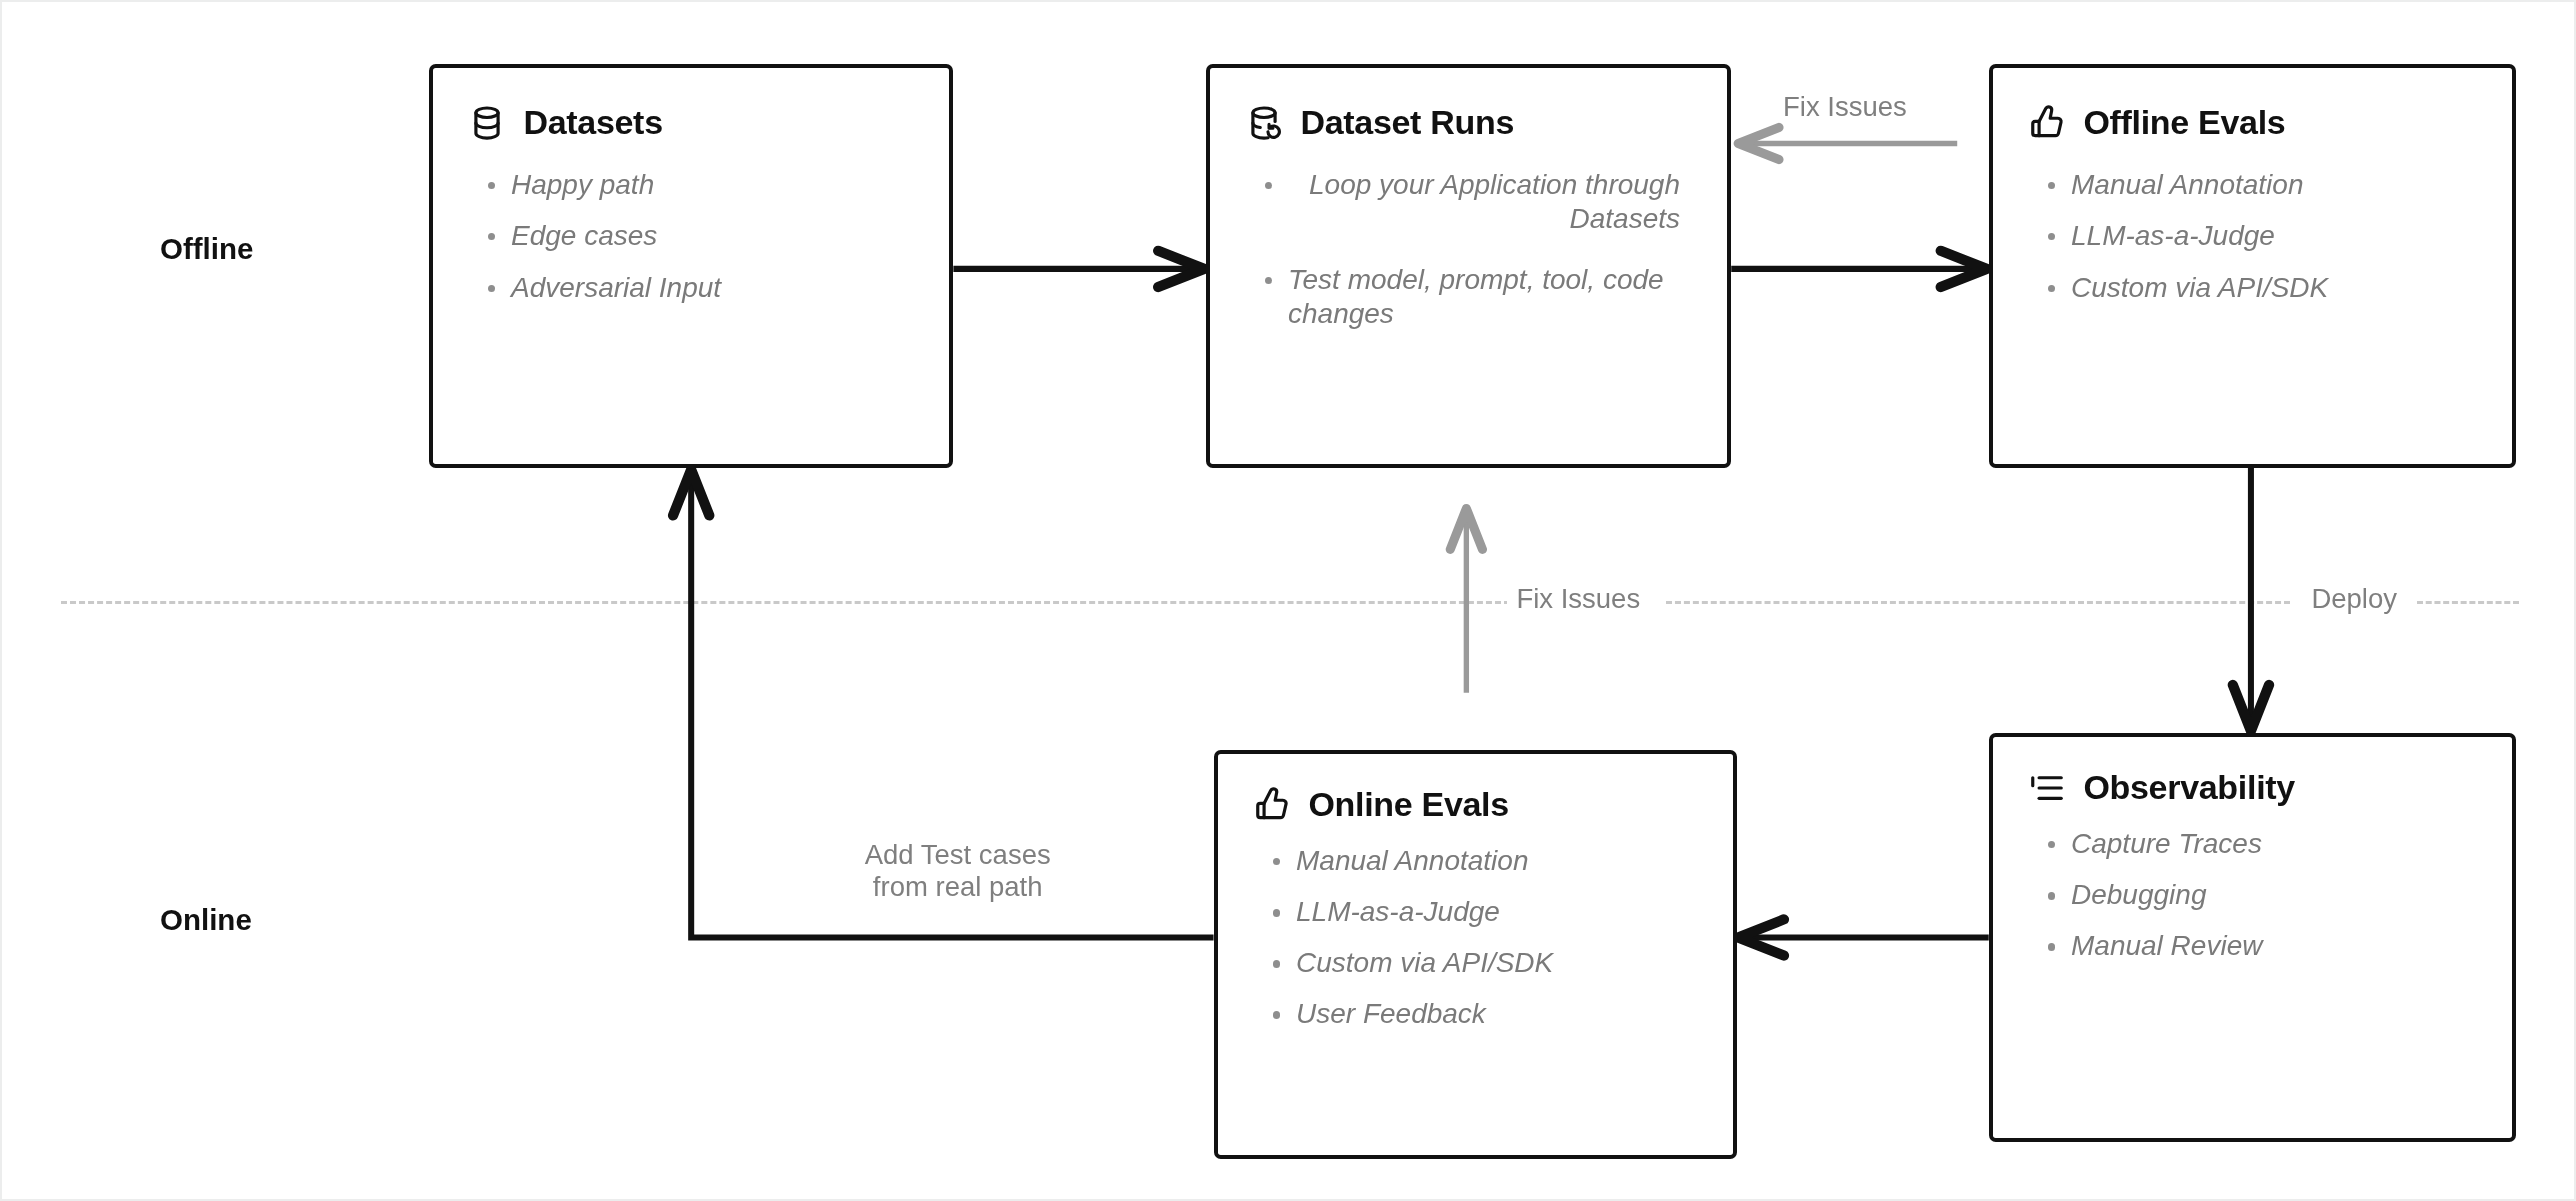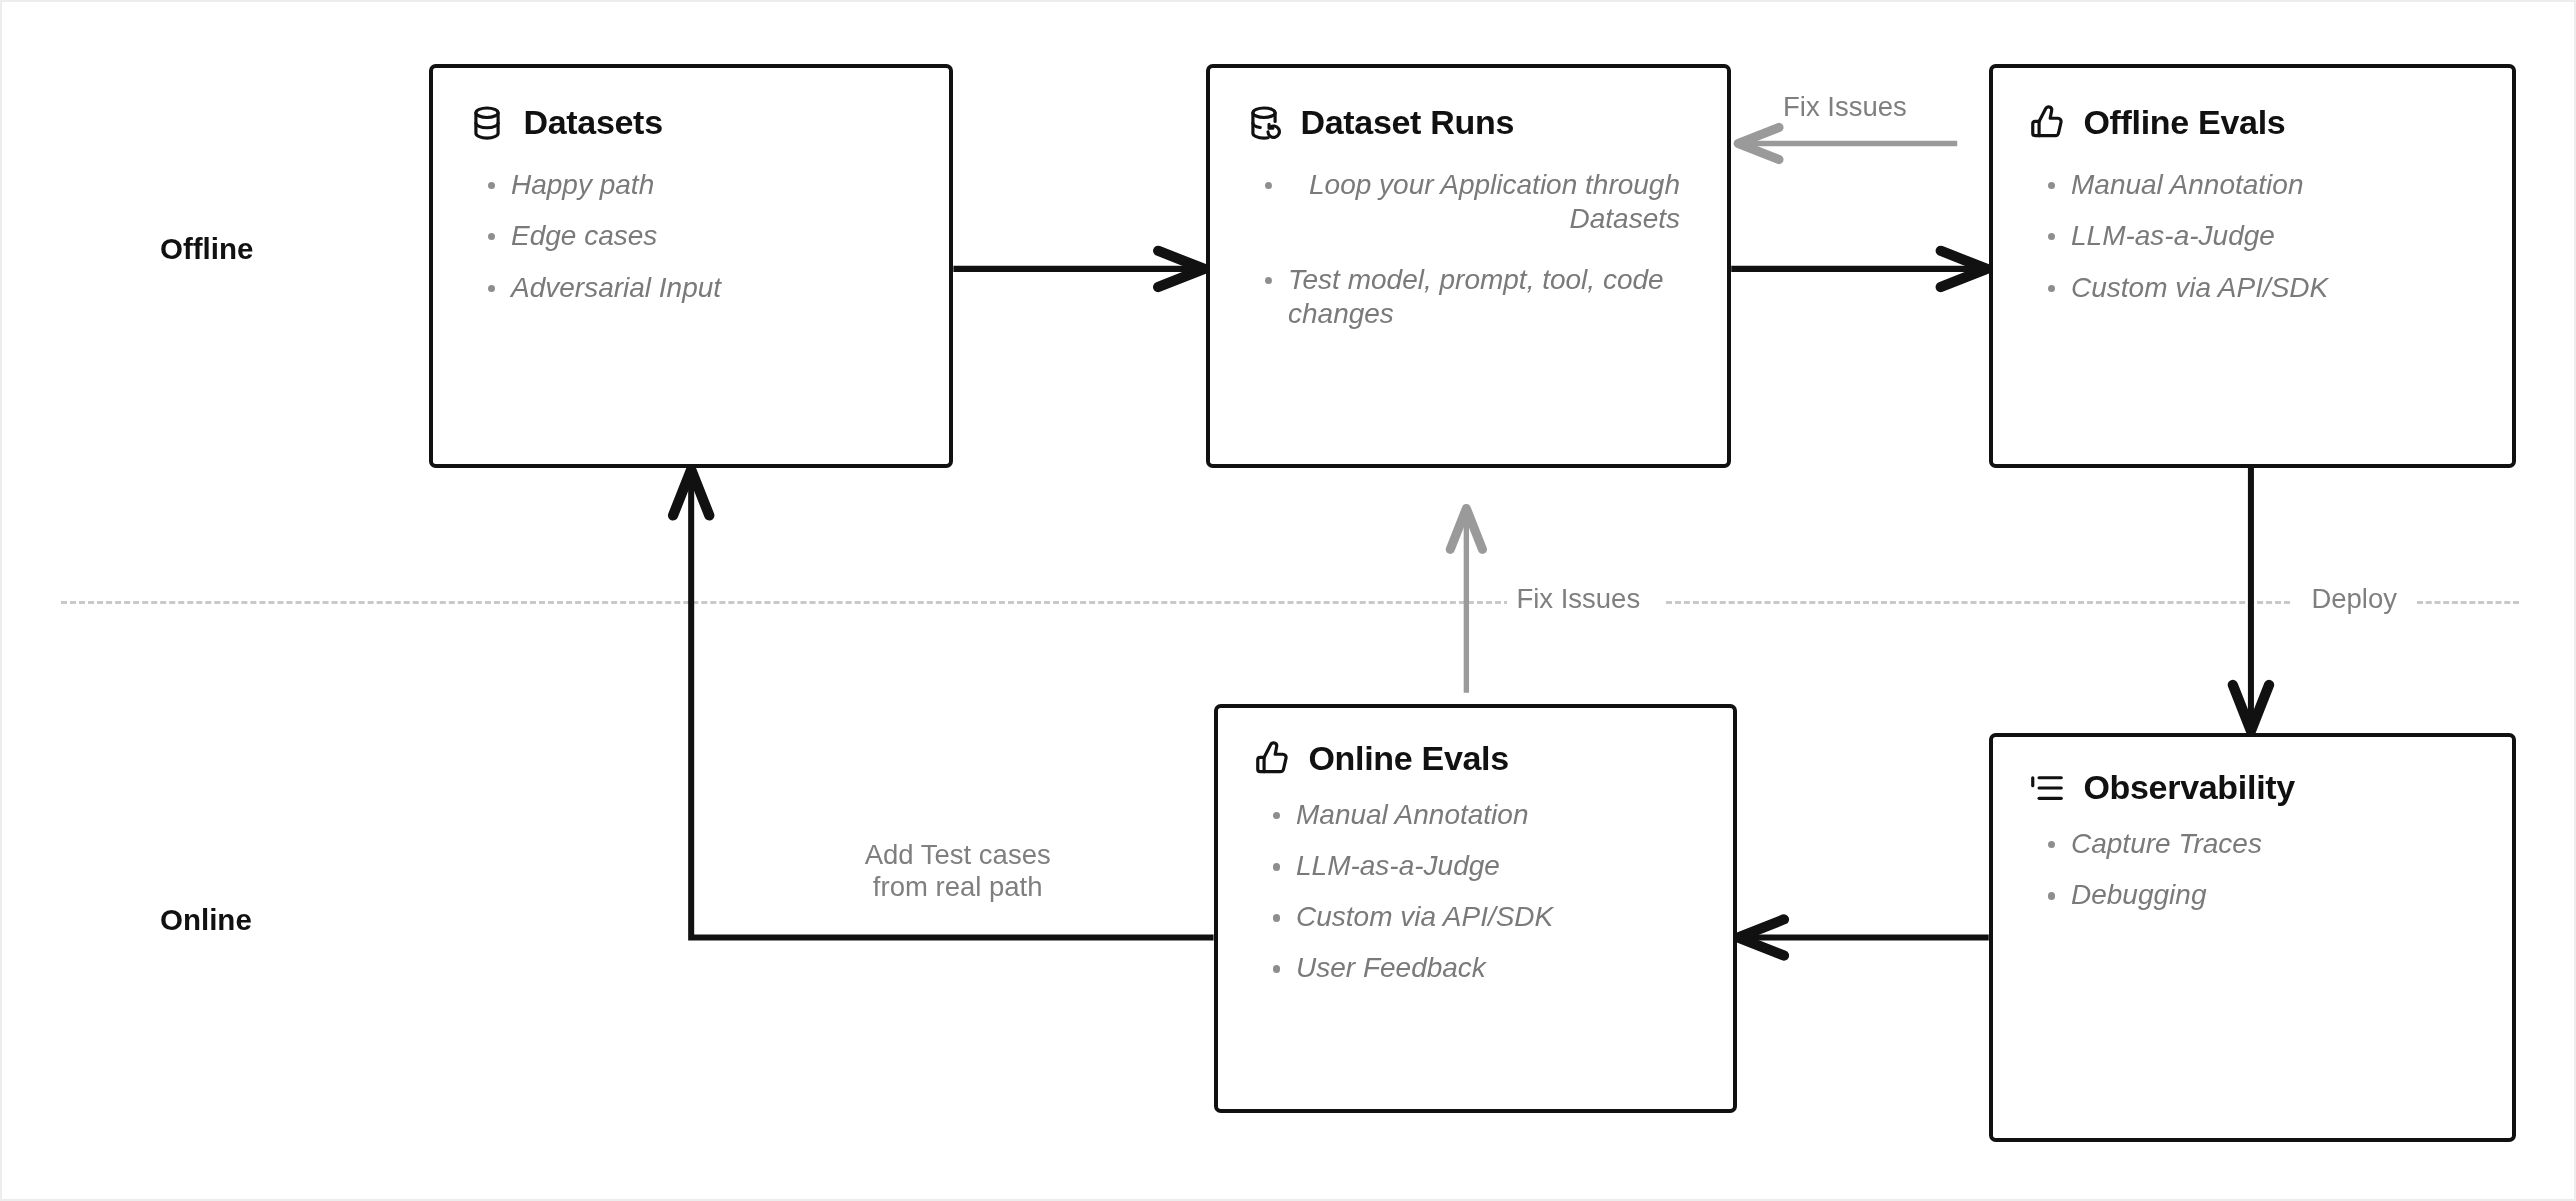--- a/index.html
+++ b/index.html
@@ -220,21 +220,21 @@
       </span>
       <span class="node-title">Offline Evals</span>
     </div>
     <ul class="bullets">
       <li>Manual Annotation</li>
       <li>LLM-as-a-Judge</li>
       <li>Custom via API/SDK</li>
     </ul>
   </div>
 
-  <div class="node" style="left:1212px; top:702px; width:523px; height:409px; padding-top:32px;">
+  <div class="node" style="left:1212px; top:748px; width:523px; height:409px; padding-top:32px;">
     <div class="node-head" style="margin-bottom:20px;">
       <span class="node-icon">
         <svg viewBox="0 0 24 24" fill="none" stroke="currentColor" stroke-width="2" stroke-linecap="round" stroke-linejoin="round">
           <path d="M7 11v9H4.5A1.5 1.5 0 0 1 3 18.5v-6A1.5 1.5 0 0 1 4.5 11H7z"></path>
           <path d="M7 11l4.2-8.1a2 2 0 0 1 3.73 1.34L14 9h4.9a2 2 0 0 1 1.95 2.47l-1.6 7A2 2 0 0 1 17.3 20H7"></path>
         </svg>
       </span>
       <span class="node-title">Online Evals</span>
     </div>
     <ul class="bullets">
@@ -253,17 +253,18 @@
           <path d="M7 5.5h14"></path>
           <path d="M7 12h14"></path>
           <path d="M7 18.5h14"></path>
         </svg>
       </span>
       <span class="node-title">Observability</span>
     </div>
     <ul class="bullets">
       <li style="margin-bottom:17px;">Capture Traces</li>
       <li style="margin-bottom:17px;">Debugging</li>
+      <li>Manual Review</li>
     </ul>
   </div>
 
 </div>
 
 
 </body></html>

